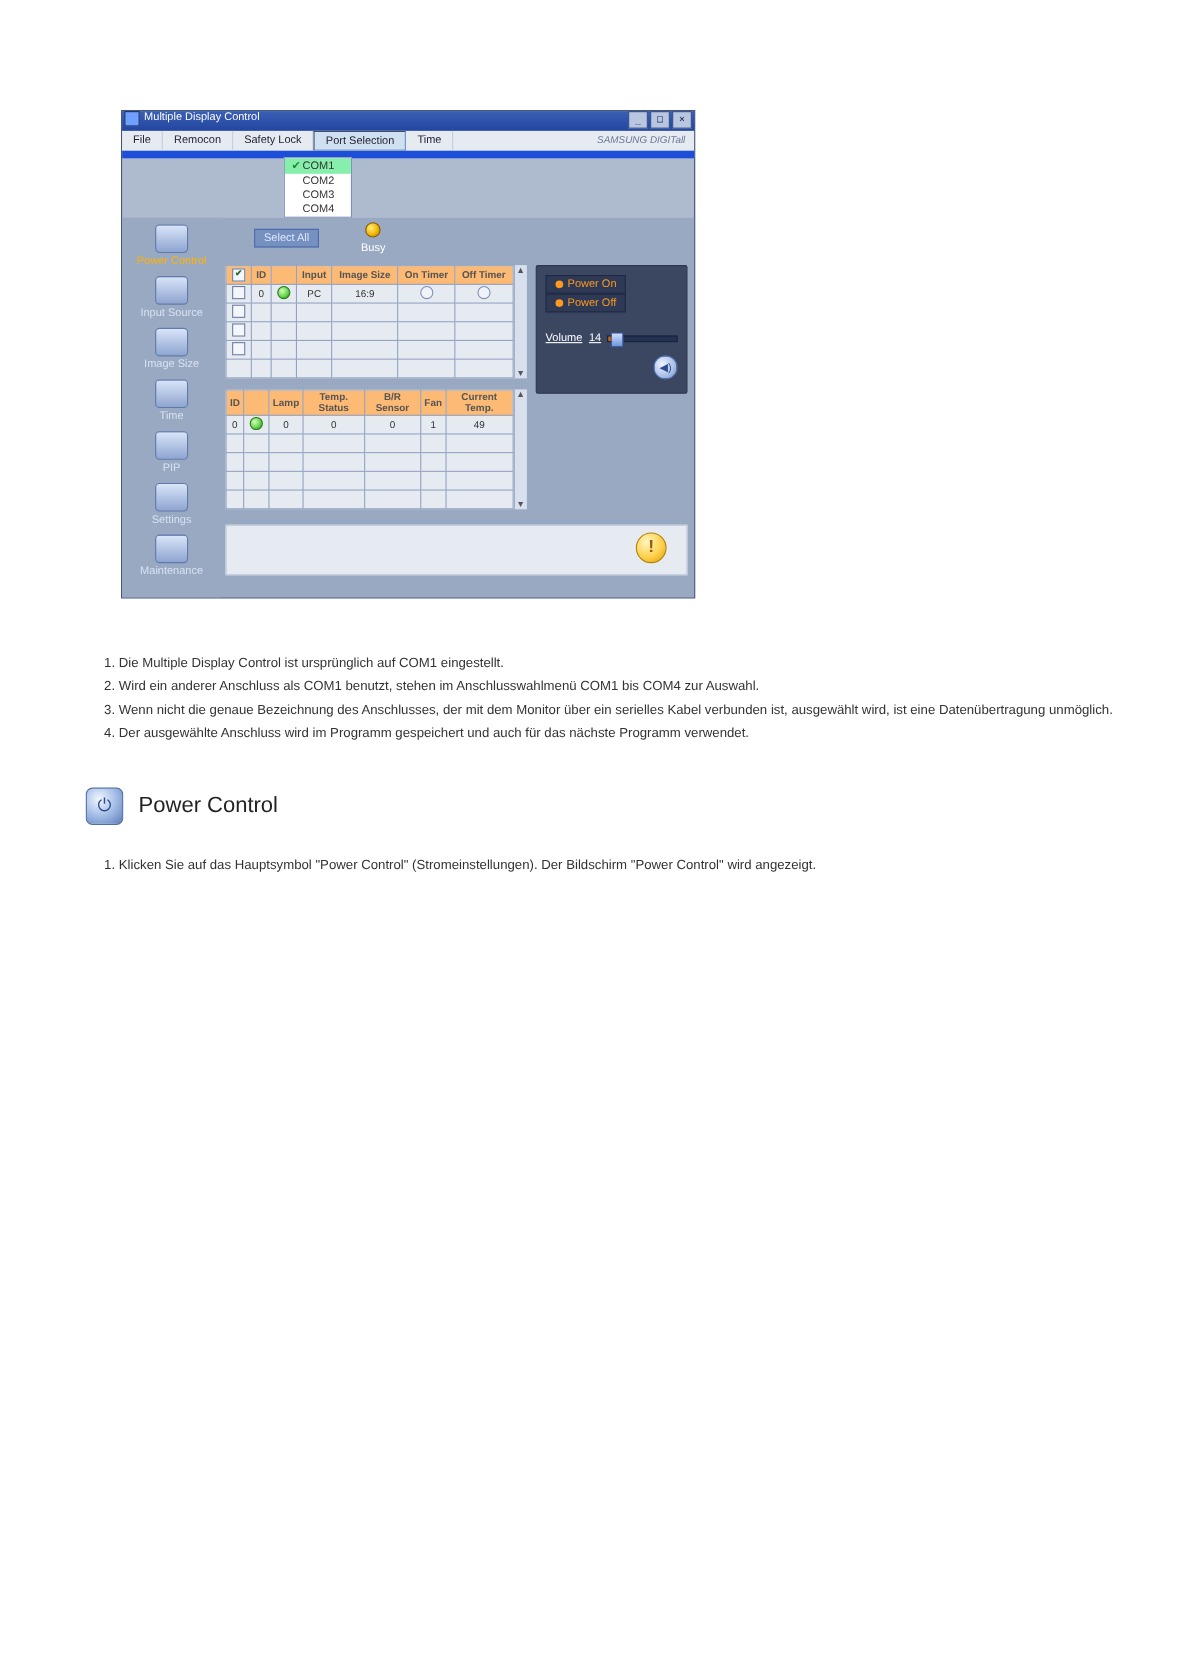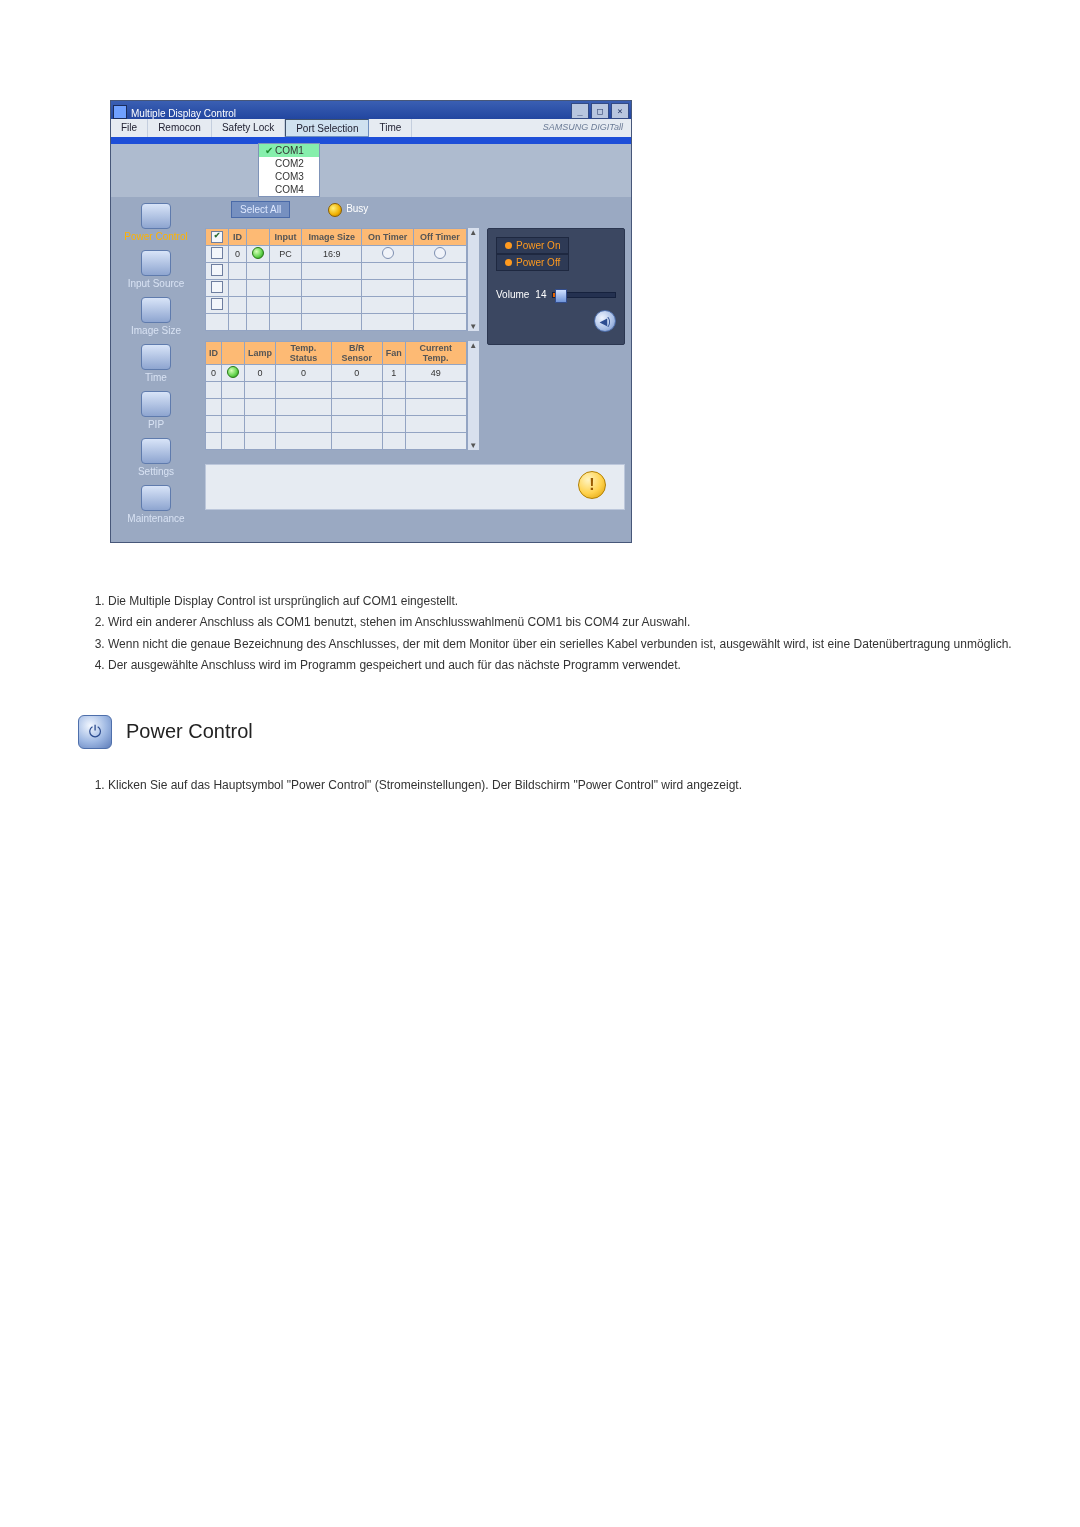--- a/index.html
+++ b/index.html
@@ -20,21 +20,21 @@
     width: 520px;
     margin-left: 50px;
     margin-bottom: 50px;
     border: 1px solid #475779;
     background: #aebbcf;
     font-size: 10px;
   }
   .titlebar {
     height: 18px;
     display: flex;
-    align-items: flex-end;
+    align-items: flex-start;
     background: linear-gradient(#3a5fb3, #2246a0);
     color: #fff;
     padding: 0 2px;
   }
   .titlebar .ti {
     width: 12px; height: 12px;
     margin-right: 4px;
     background: #6fa0ff;
     border: 1px solid #1b2d5c;
   }
@@ -125,23 +125,23 @@
 
   .toprow { display: flex; align-items: center; gap: 8px; margin-bottom: 2px; padding-left: 26px; }
   .sel-all {
     padding: 2px 8px;
     background: #7690c0;
     border: 1px solid #4a6aa8;
     color: #dfe9ff;
     font-size: 10px;
   }
   .busy {
-    display: flex; gap: 4px;
+    display: flex; align-items: center; gap: 4px;
     margin-left: 30px;
-    color: #fff; font-size: 10px;
+    color: #fff; font-size: 10px; flex-direction: column;
   }
   .busy .dot {
     width: 12px; height: 12px; border-radius: 50%;
     background: radial-gradient(circle at 35% 35%, #fff07a, #f0b000 60%, #a86f00);
     border: 1px solid #8b5e00;
   }
 
   table.grid {
     border-collapse: collapse;
     width: 100%;
@@ -184,21 +184,21 @@
   .dark .btn {
     display: inline-flex; align-items: center; gap:4px;
     padding: 2px 8px;
     background: #2e3a55;
     border: 1px solid #1e2840;
     color: #ff9a1f;
     font-size: 10px;
     margin-right: 4px;
   }
   .dark .btn .d { width:7px; height:7px; border-radius:50%; background:#ff9a1f; }
-  .vol-row { display:flex; align-items:center; gap:6px; margin-top:18px; color:#fff; font-size:10px; }
+  .vol-row { display:flex; align-items:center; gap:6px; margin-top:18px; color:#fff; font-size:10px;text-decoration:underline; }
   .slider { flex:1; height:4px; background:#243150; border:1px solid #16223e; position:relative; }
   .slider .fill { position:absolute; left:0; top:0; bottom:0; background:#e46300; }
   .slider .knob { position:absolute; top:-4px; width:10px; height:12px; background:linear-gradient(#cfe0ff,#6f94d8); border:1px solid #334d8b; }
   .spk {
     width:20px; height:20px; border-radius:50%; margin-left:auto; margin-top:10px;
     background: radial-gradient(circle at 35% 35%, #eef4ff, #a9bfe6 60%, #6b89c2);
     border:1px solid #4e6fab;
     display:flex; align-items:center; justify-content:center;
     color:#2d4d91; font-size:10px;
   }

